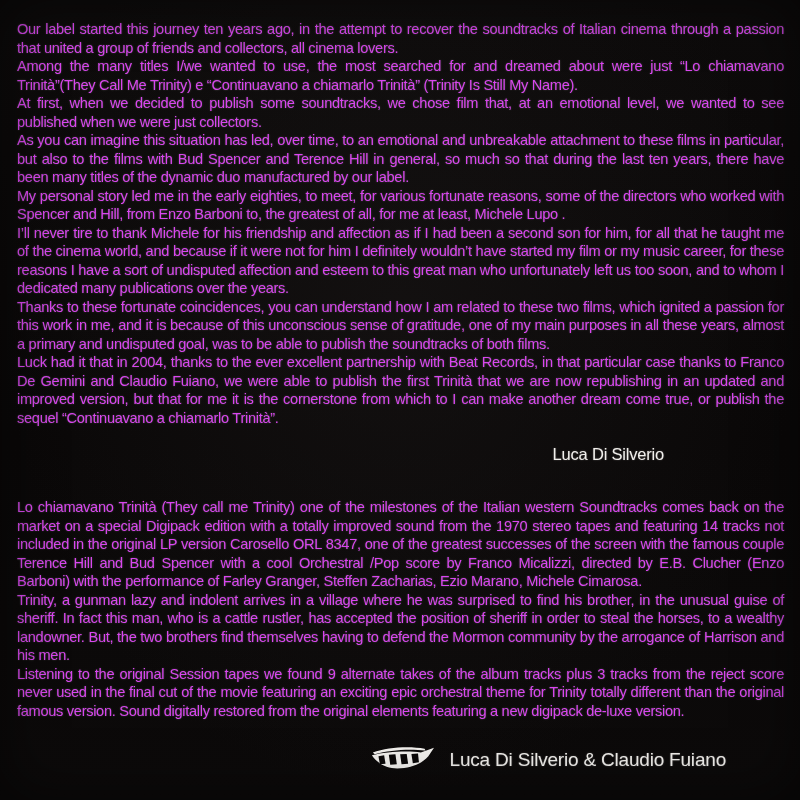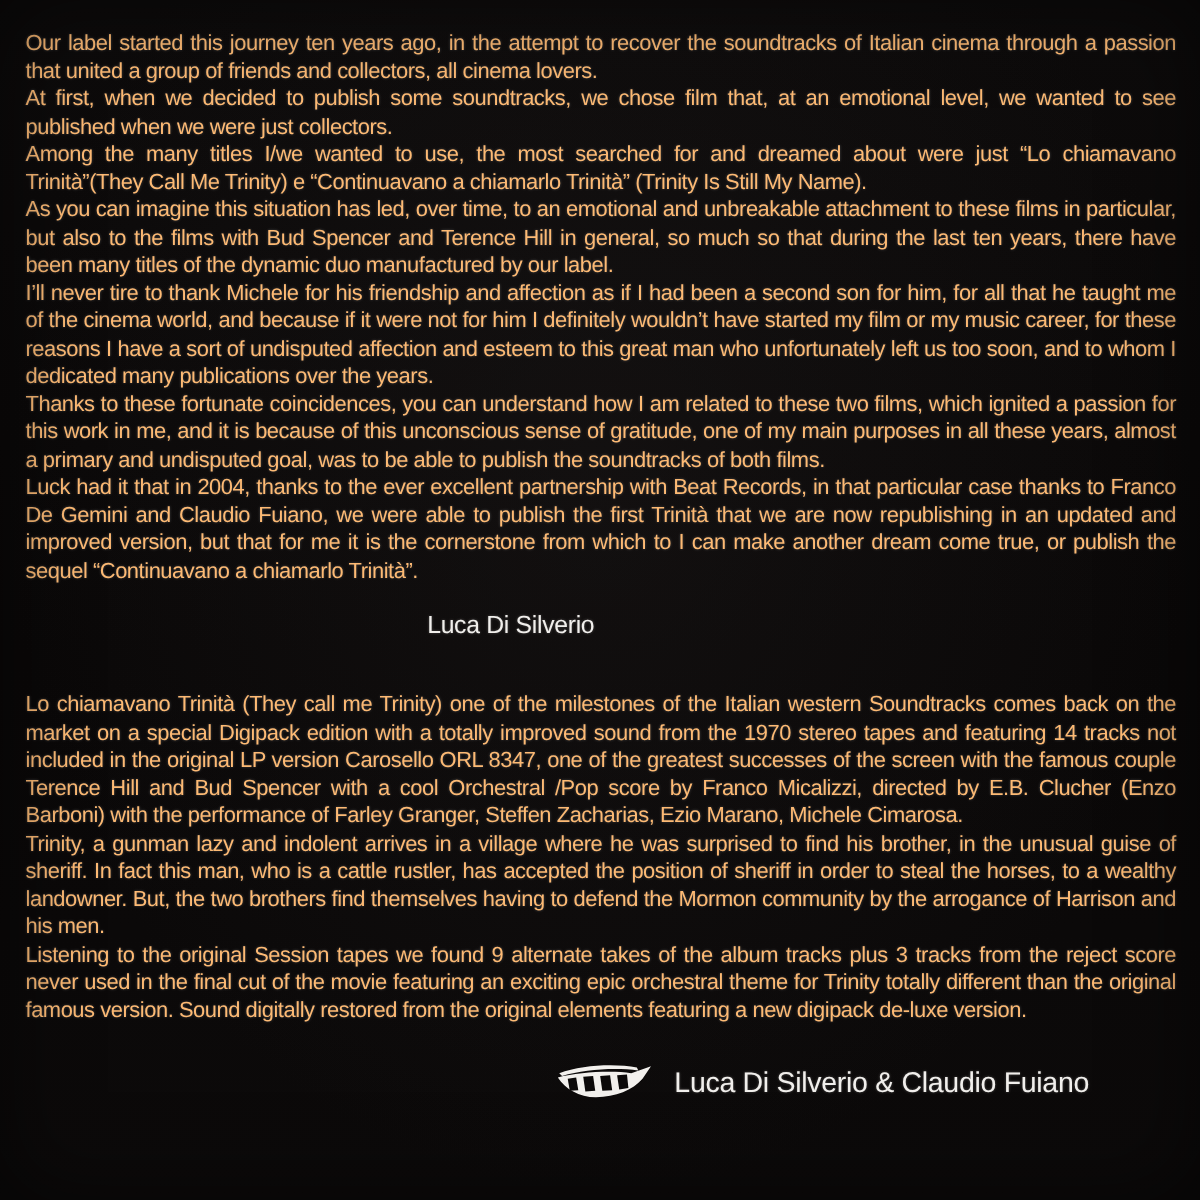--- a/index.html
+++ b/index.html
@@ -24,27 +24,27 @@
     box-sizing: border-box;
     padding: 20px 16px 0 17px;
   }
   .notes p {
     margin: 0;
     font-size: 14.6px;
     line-height: 18.5px;
     letter-spacing: -0.3px;
     text-align: justify;
     text-justify: inter-word;
-    color: #fdba74;
+    color: #d946ef;
     text-shadow: 0 0 2px rgba(235,233,230,0.28);
   }
   .signature {
     margin-top: 18px;
     padding-right: 120px;
-    text-align: center;
+    text-align: right;
     font-size: 16.5px;
     letter-spacing: -0.2px;
     color: #f1efec;
     text-shadow: 0 0 2px rgba(235,233,230,0.3);
   }
   .section-2 {
     margin-top: 34px;
   }
   .credit-row {
     margin-top: 24px;
@@ -73,23 +73,24 @@
     box-shadow: inset 0 0 60px rgba(0,0,0,0.55);
   }
 </style>
 </head>
 <body>
 
 <div class="page">
 
   <div class="notes section-1">
     <p>Our label started this journey ten years ago, in the attempt to recover the soundtracks of Italian cinema through a passion that united a group of friends and collectors, all cinema lovers.</p>
+    <p>Among the many titles I/we wanted to use, the most searched for and dreamed about were just “Lo chiamavano Trinità”(They Call Me Trinity) e “Continuavano a chiamarlo Trinità” (Trinity Is Still My Name).</p>
     <p>At first, when we decided to publish some soundtracks, we chose film that, at an emotional level, we wanted to see published when we were just collectors.</p>
-    <p>Among the many titles I/we wanted to use, the most searched for and dreamed about were just “Lo chiamavano Trinità”(They Call Me Trinity) e “Continuavano a chiamarlo Trinità” (Trinity Is Still My Name).</p>
     <p>As you can imagine this situation has led, over time, to an emotional and unbreakable attachment to these films in particular, but also to the films with Bud Spencer and Terence Hill in general, so much so that during the last ten years, there have been many titles of the dynamic duo manufactured by our label.</p>
+    <p>My personal story led me in the early eighties, to meet, for various fortunate reasons, some of the directors who worked with Spencer and Hill, from Enzo Barboni to, the greatest of all, for me at least, Michele Lupo .</p>
     <p>I’ll never tire to thank Michele for his friendship and affection as if I had been a second son for him, for all that he taught me of the cinema world, and because if it were not for him I definitely wouldn’t have started my film or my music career, for these reasons I have a sort of undisputed affection and esteem to this great man who unfortunately left us too soon, and to whom I dedicated many publications over the years.</p>
     <p>Thanks to these fortunate coincidences, you can understand how I am related to these two films, which ignited a passion for this work in me, and it is because of this unconscious sense of gratitude, one of my main purposes in all these years, almost a primary and undisputed goal, was to be able to publish the soundtracks of both films.</p>
     <p>Luck had it that in 2004, thanks to the ever excellent partnership with Beat Records, in that particular case thanks to Franco De Gemini and Claudio Fuiano, we were able to publish the first Trinità that we are now republishing in an updated and improved version, but that for me it is the cornerstone from which to I can make another dream come true, or publish the sequel “Continuavano a chiamarlo Trinità”.</p>
     <div class="signature">Luca Di Silverio</div>
   </div>
 
   <div class="notes section-2">
     <p>Lo chiamavano Trinità (They call me Trinity) one of the milestones of the Italian western Soundtracks comes back on the market on a special Digipack edition with a totally improved sound from the 1970 stereo tapes and featuring 14 tracks not included in the original LP version Carosello ORL 8347, one of the greatest successes of the screen with the famous couple Terence Hill and Bud Spencer with a cool Orchestral /Pop score by Franco Micalizzi, directed by E.B. Clucher (Enzo Barboni) with the performance of Farley Granger, Steffen Zacharias, Ezio Marano, Michele Cimarosa.</p>
     <p>Trinity, a gunman lazy and indolent arrives in a village where he was surprised to find his brother, in the unusual guise of sheriff. In fact this man, who is a cattle rustler, has accepted the position of sheriff in order to steal the horses, to a wealthy landowner. But, the two brothers find themselves having to defend the Mormon community by the arrogance of Harrison and his men.</p>
     <p>Listening to the original Session tapes we found 9 alternate takes of the album tracks plus 3 tracks from the reject score never used in the final cut of the movie featuring an exciting epic orchestral theme for Trinity totally different than the original famous version. Sound digitally restored from the original elements featuring a new digipack de-luxe version.</p>

